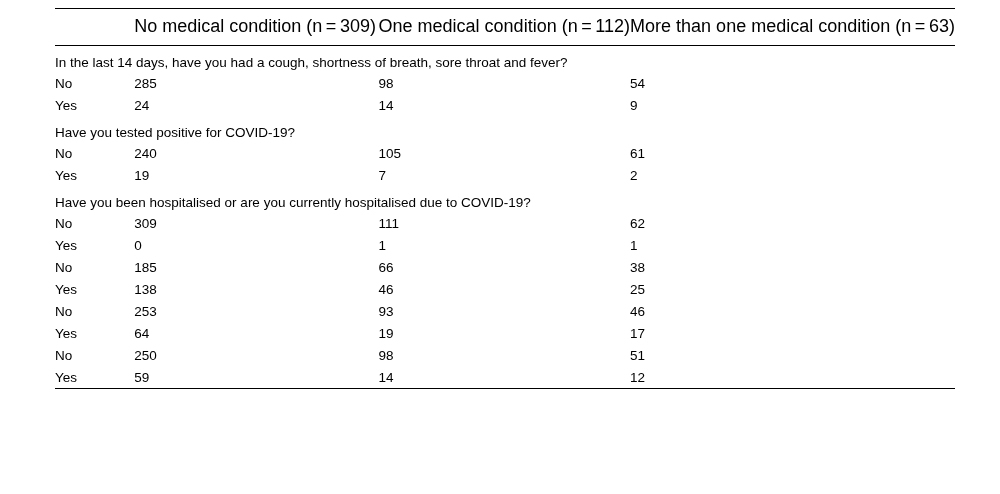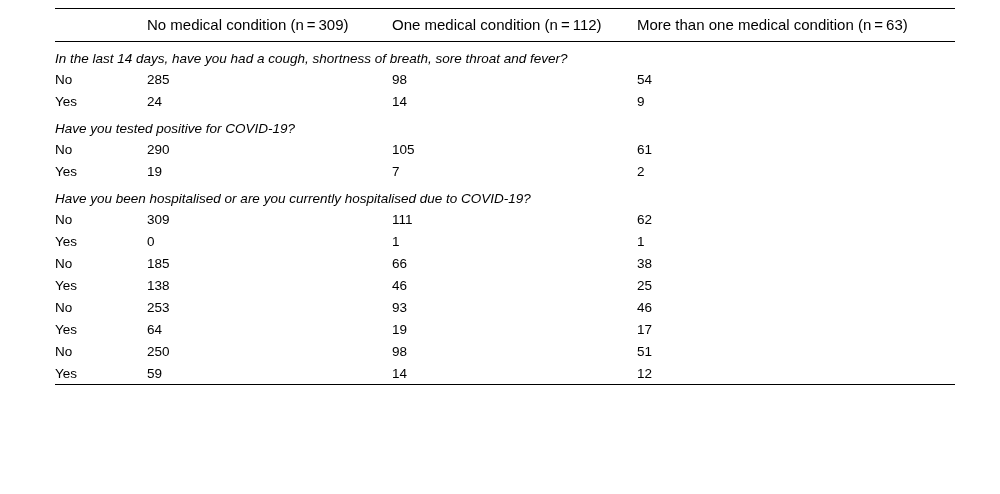--- a/index.html
+++ b/index.html
@@ -34,29 +34,28 @@
   
   col.c-label { width: 92px; }
   col.c-g1 { width: 245px; }
   col.c-g2 { width: 245px; }
   col.c-g3 { width: 318px; }
 
   tr.rule-top td { border-top: 1.6px solid #000; }
   tr.head-row td {
     padding-top: 7px;
     padding-bottom: 8px;
-    font-size: 15px;
+    font-size: 18px;
   }
   tr.rule-mid td { border-top: 1.1px solid #000; height: 0; font-size: 0; line-height: 0; }
   tr.rule-bottom td { border-top: 1.6px solid #000; height: 0; font-size: 0; line-height: 0; }
 
   td.header-cell { white-space: nowrap; }
 
   tr.question-row td {
-    font-style: italic;
     padding-top: 9px;
     padding-bottom: 2px;
     white-space: nowrap;
   }
   tr.data-row td {
     padding-top: 4px;
     padding-bottom: 3px;
   }
   td.rowlabel {
     padding-left: 26px;
@@ -102,21 +101,21 @@
         <td>24</td>
         <td>14</td>
         <td>9</td>
       </tr>
 
       <tr class="question-row">
         <td colspan="4">Have you tested positive for COVID-19?</td>
       </tr>
       <tr class="data-row">
         <td class="rowlabel">No</td>
-        <td>290</td>
+        <td>240</td>
         <td>105</td>
         <td>61</td>
       </tr>
       <tr class="data-row">
         <td class="rowlabel">Yes</td>
         <td>19</td>
         <td>7</td>
         <td>2</td>
       </tr>
 

